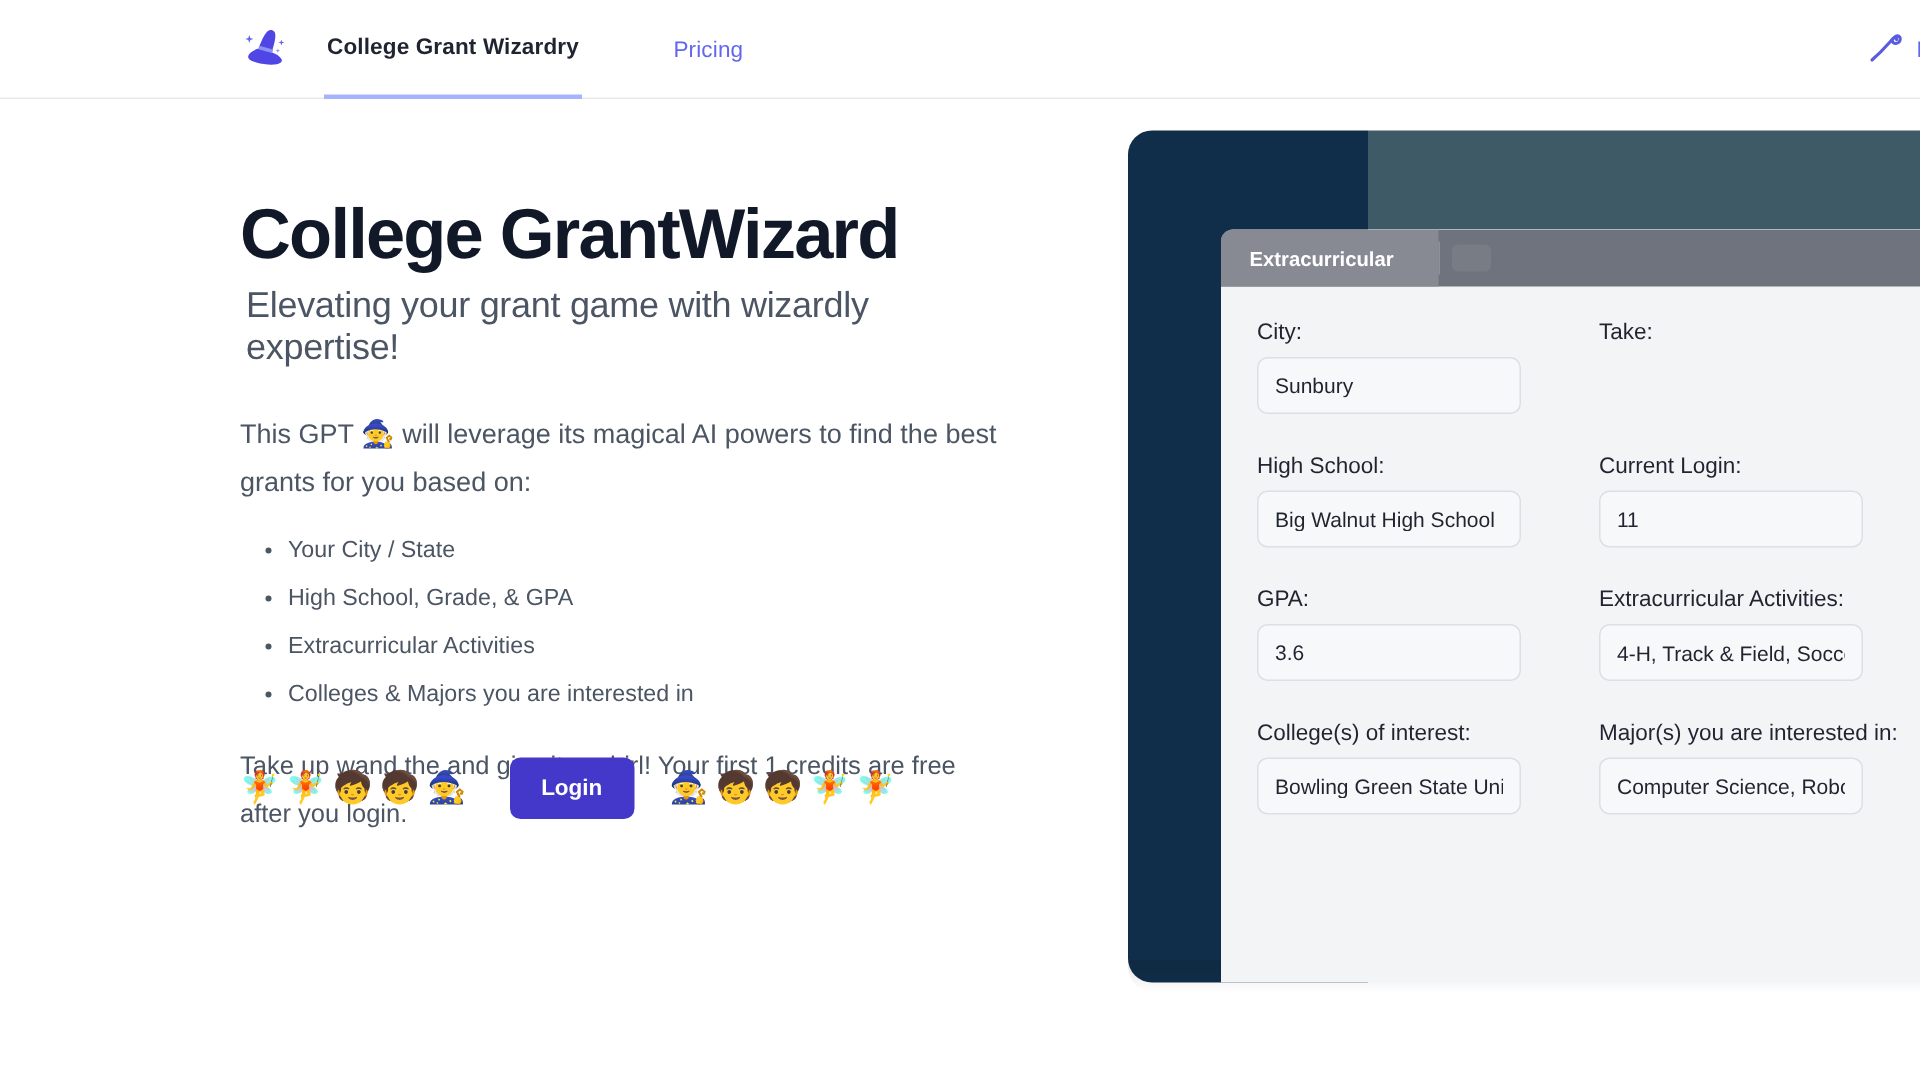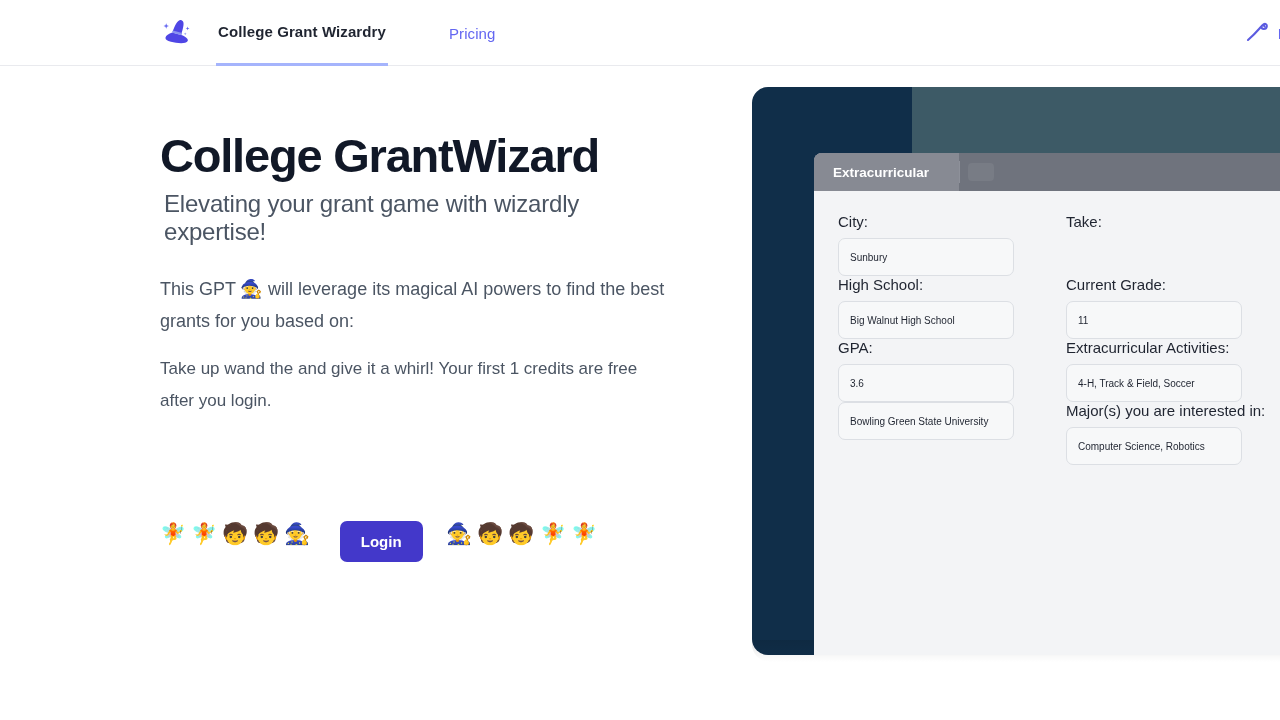--- a/index.html
+++ b/index.html
@@ -70,21 +70,20 @@
     display: flex; align-items: center;
   }
   .emoji-run { font-size: 21px; letter-spacing: 5px; line-height: 1; }
   .login-btn {
     margin-left: 24px; margin-right: 24px;
     background: #4338ca; color: #ffffff;
     font-size: 15px; font-weight: 600;
     border: none; border-radius: 7px;
     padding: 12px 21px; cursor: pointer;
     font-family: "Liberation Sans", sans-serif;
-    margin-top: 16px;
   }
 
   
   .panel-navy {
     position: absolute; left: 752px; top: 87px;
     width: 160px; height: 568px;
     background: #102e49;
     border-top-left-radius: 16px;
     border-bottom-left-radius: 16px;
   }
@@ -122,31 +121,32 @@
   .tab-divider { width: 1px; background: #8e919a; margin: 8px 0; }
   .tab-new {
     width: 26px; height: 18px; margin: 10px 0 0 8px;
     background: #787c85; border-radius: 4px; cursor: pointer;
   }
 
   .form {
     padding: 22px 0 0 24px;
     display: grid;
     grid-template-columns: 228px 1fr;
+    row-gap: 26px;
   }
   .field-label {
     font-size: 15px; color: #1f2430; margin-bottom: 8px; white-space: nowrap;
   }
   .field-input {
     width: 176px; height: 38px;
     background: #f7f8f9;
     border: 1px solid #dcdfe4;
     border-radius: 7px;
     padding: 0 11px;
-    font-size: 10px; color: #1f2430;
+    font-size: 14px; color: #1f2430;
     font-family: "Liberation Sans", sans-serif;
     outline: none;
   }
 </style>
 </head>
 <body>
 
 <div id="root">
 
   <div class="navbar">
@@ -175,20 +175,26 @@
         </svg>
       </span>
       <span class="nav-right-label">L</span>
     </div>
   </div>
 
   <div class="hero">
     <h1 class="hero-title">College GrantWizard</h1>
     <div class="hero-sub">Elevating your grant game with wizardly expertise!</div>
     <p class="hero-para">This GPT 🧙 will leverage its magical AI powers to find the best grants for you based on:</p>
+    <ul class="hero-list">
+      <li>Your City / State</li>
+      <li>High School, Grade, &amp; GPA</li>
+      <li>Extracurricular Activities</li>
+      <li>Colleges &amp; Majors you are interested in</li>
+    </ul>
     <p class="hero-para2">Take up wand the and give it a whirl! Your first 1 credits are free after you login.</p>
   </div>
 
   <div class="cta-row">
     <span class="emoji-run">🧚🧚🧒🧒🧙</span>
     <button class="login-btn">Login</button>
     <span class="emoji-run">🧙🧒🧒🧚🧚</span>
   </div>
 
   <div class="panel-navy"></div>
@@ -209,34 +215,35 @@
       </div>
       <div>
         <div class="field-label">Take:</div>
       </div>
 
       <div>
         <div class="field-label">High School:</div>
         <input class="field-input" type="text" value="Big Walnut High School" style="">
       </div>
       <div>
-        <div class="field-label">Current Grade:</div>
+        <div class="field-label">Current Login:</div>
         <input class="field-input" type="text" value="11" style="">
       </div>
 
       <div>
         <div class="field-label">GPA:</div>
         <input class="field-input" type="text" value="3.6" style="">
       </div>
       <div>
         <div class="field-label">Extracurricular Activities:</div>
         <input class="field-input" type="text" value="4-H, Track &amp; Field, Soccer" style="">
       </div>
 
       <div>
+        <div class="field-label">College(s) of interest:</div>
         <input class="field-input" type="text" value="Bowling Green State University" style="">
       </div>
       <div>
         <div class="field-label">Major(s) you are interested in:</div>
         <input class="field-input" type="text" value="Computer Science, Robotics" style="">
       </div>
     </div>
   </div>
 
 </div>

